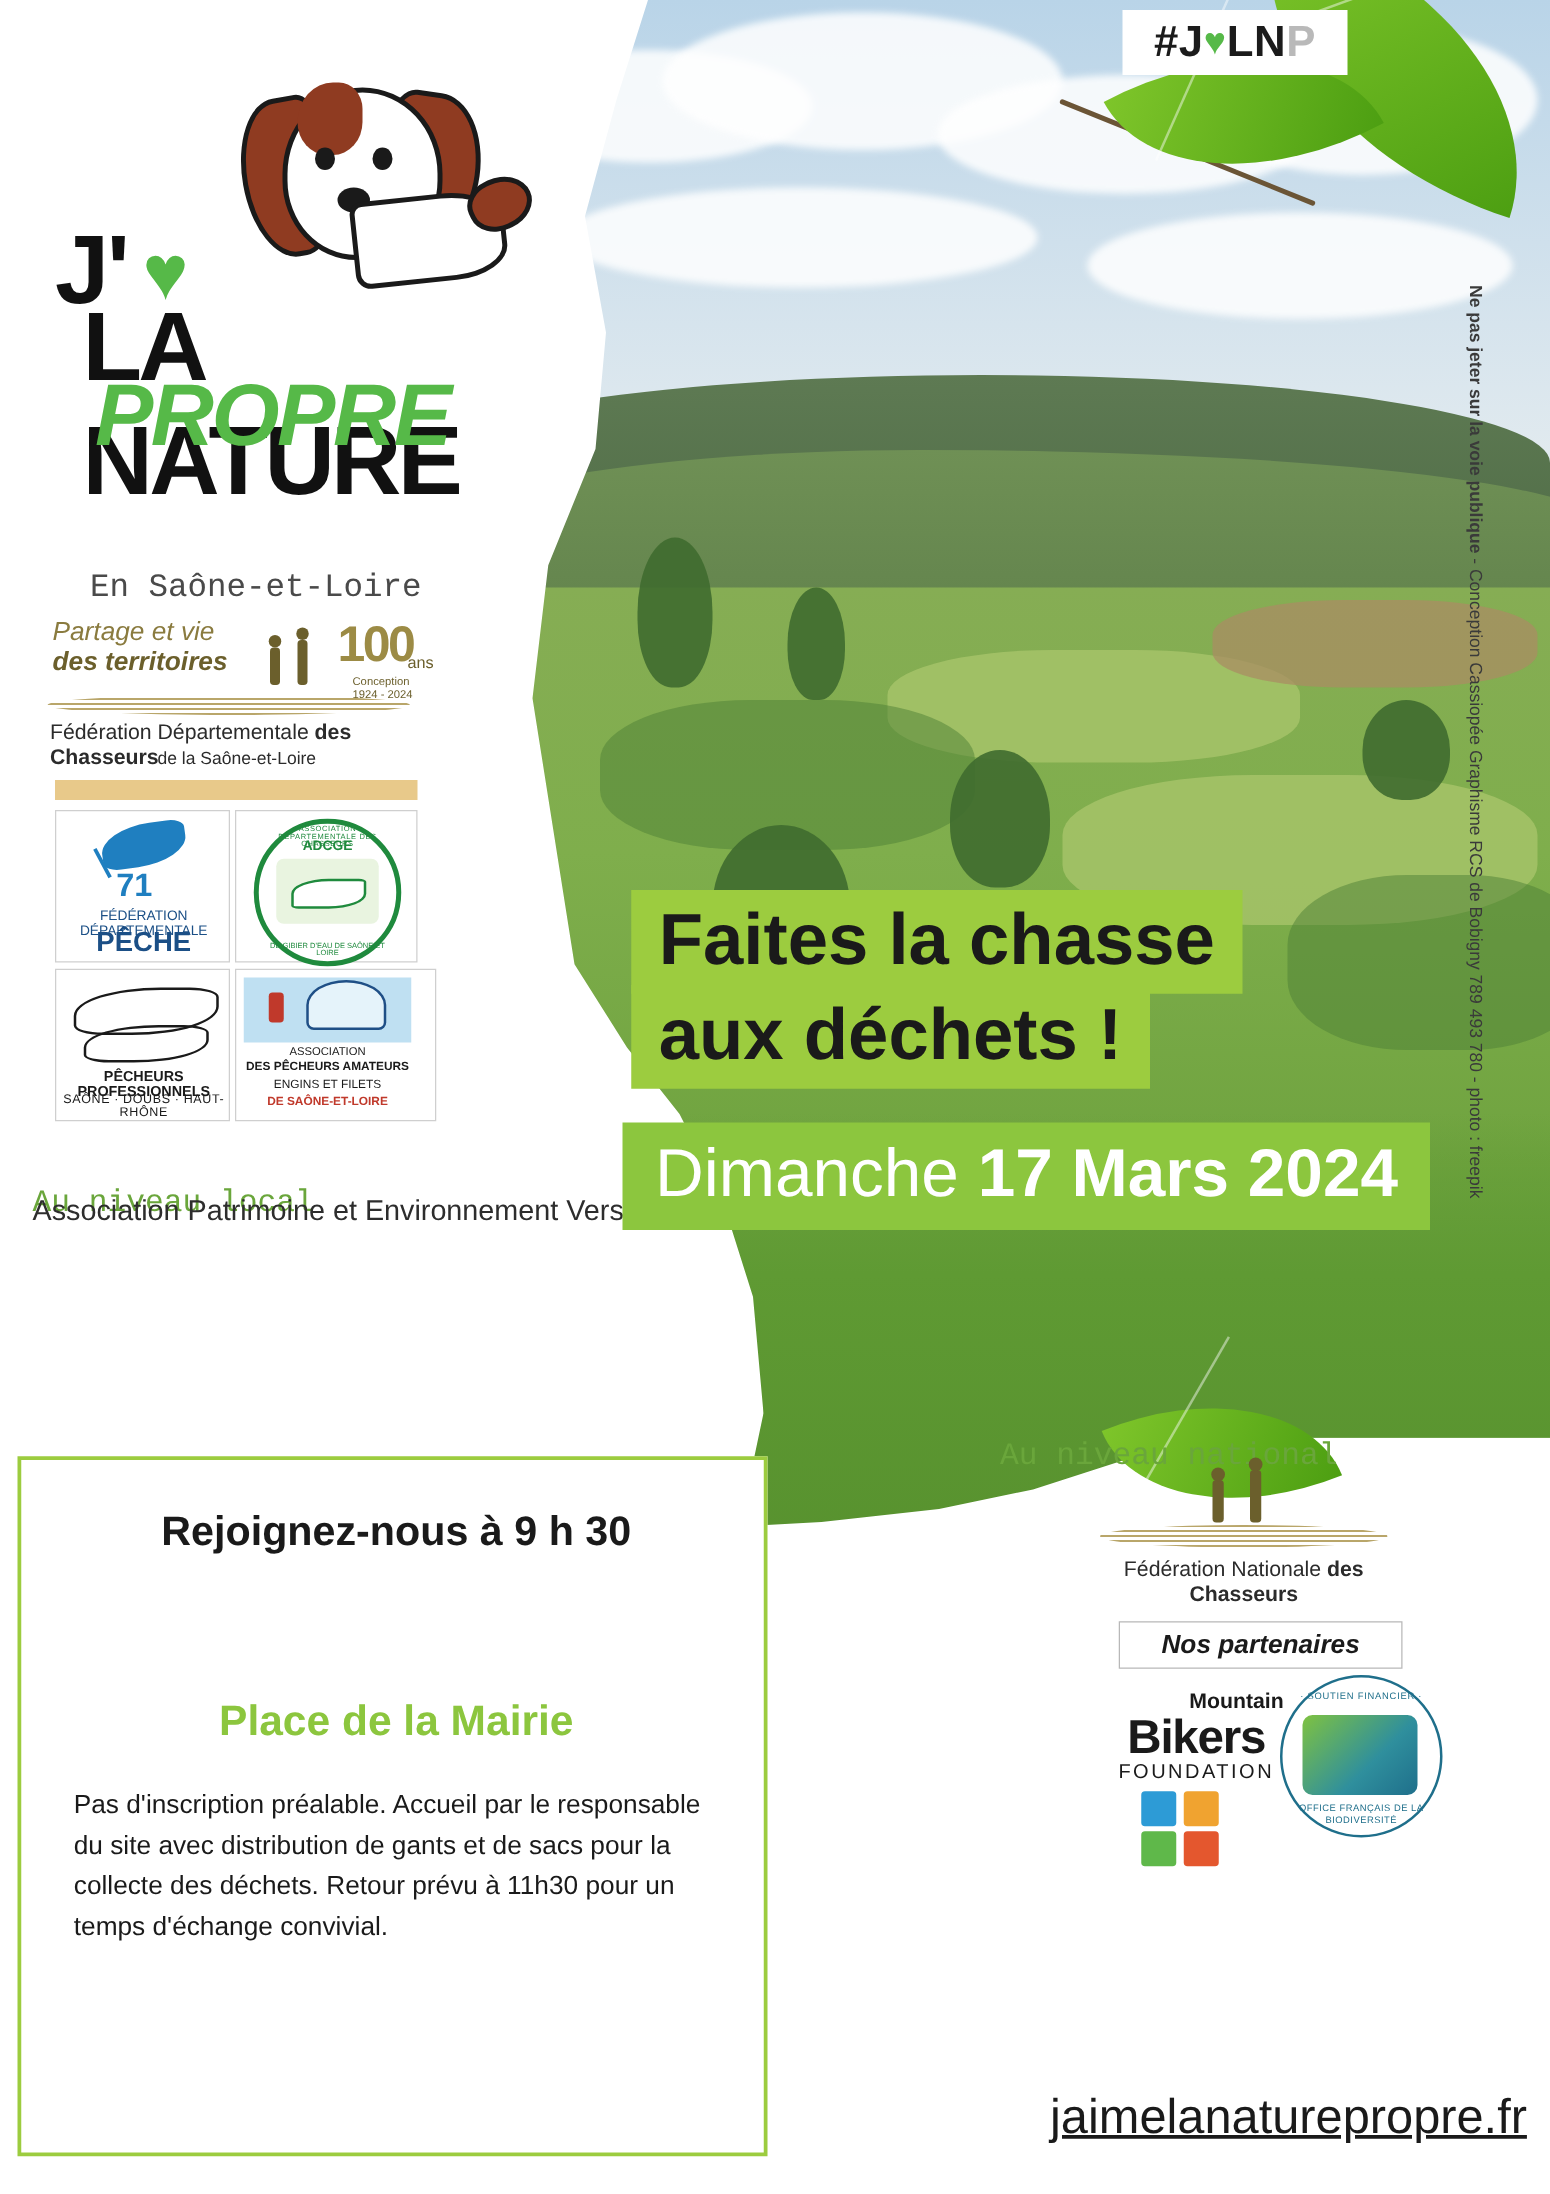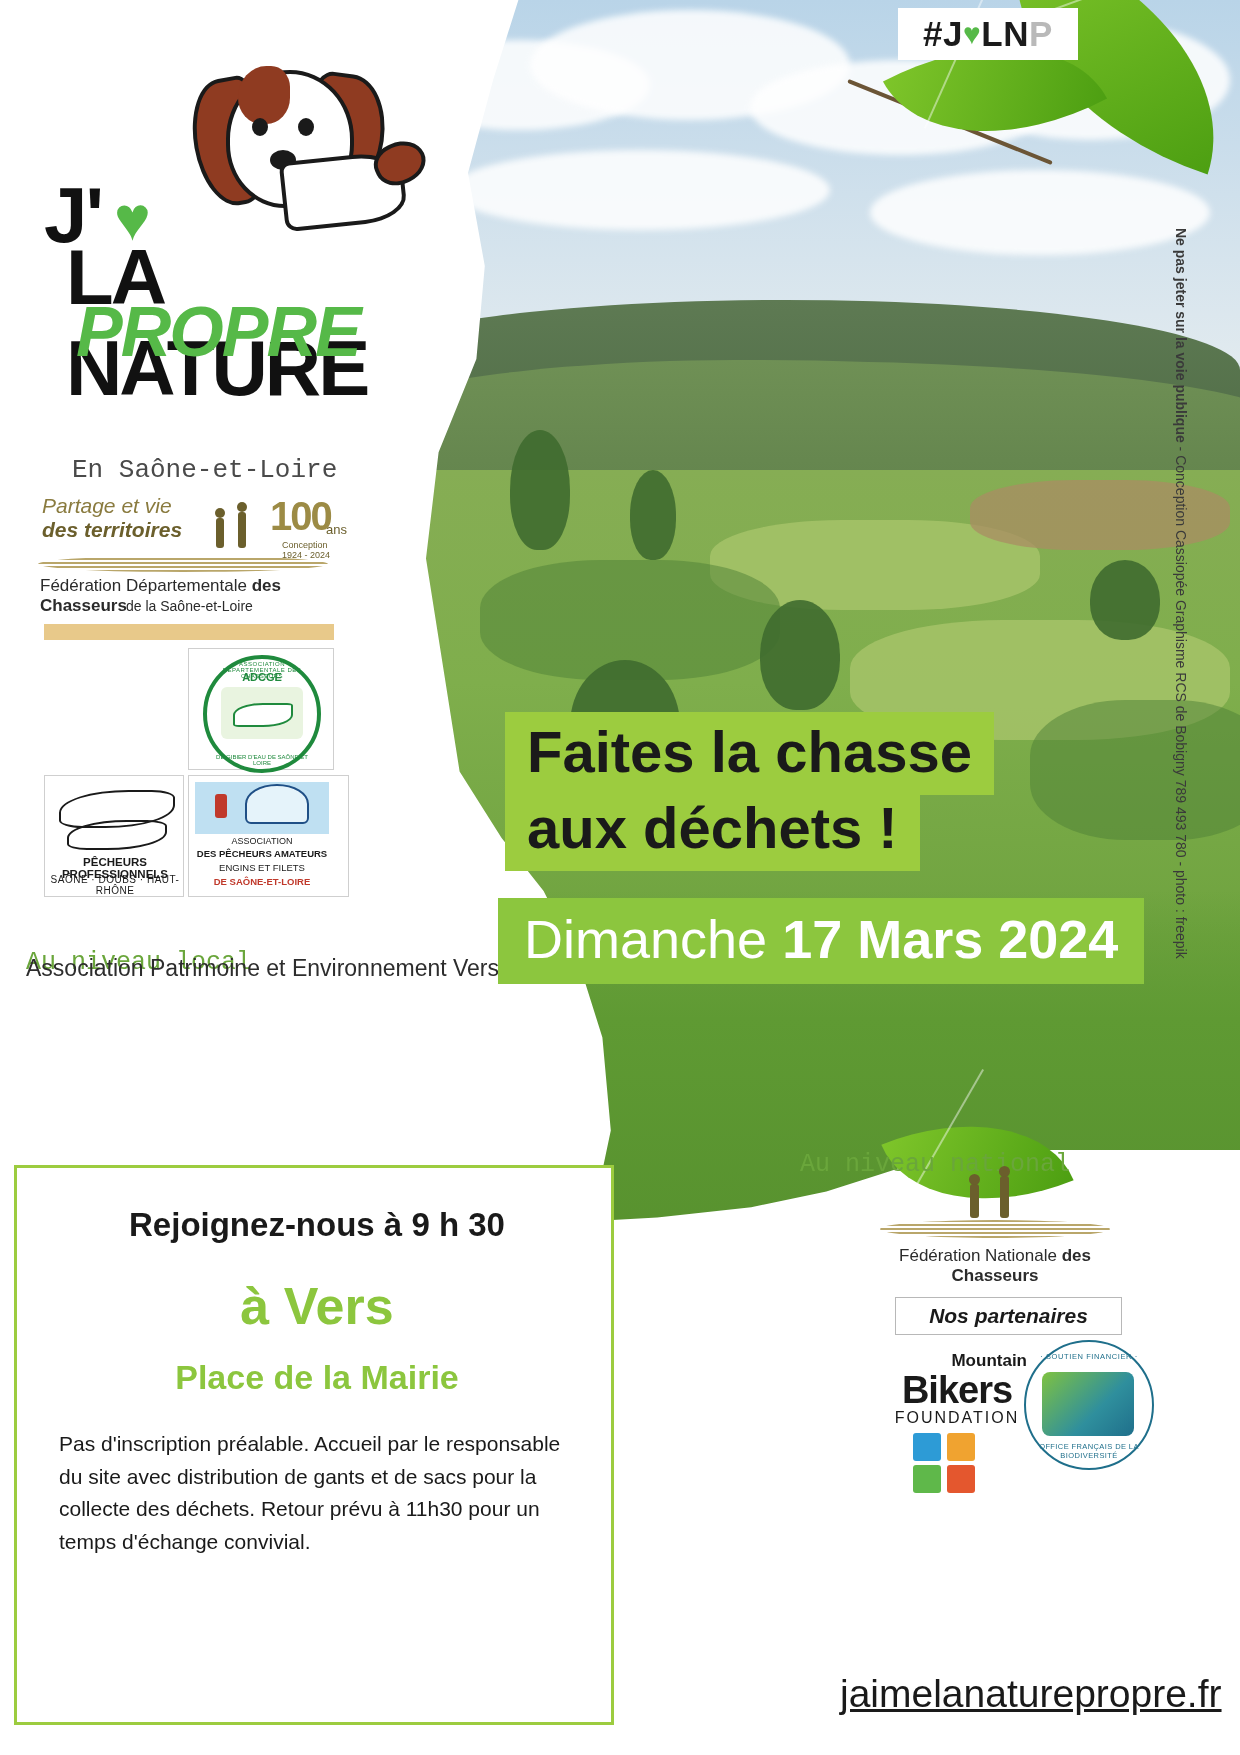--- a/index.html
+++ b/index.html
@@ -701,20 +701,27 @@
       <div class="ans">ans</div>
       <div class="eng">Conception</div>
       <div class="yrs">1924 - 2024</div>
     </div>
     <div class="hatch"></div>
     <div class="t3"><span>Fédération Départementale </span><b>des Chasseurs</b></div>
     <div class="t4">de la Saône-et-Loire</div>
   </div>
   <div class="tan-bar"></div>
 
+  <div class="logo-box" id="peche-box">
+    <div class="fish"></div>
+    <div class="slash"></div>
+    <div class="num71">71</div>
+    <div class="l1">FÉDÉRATION DÉPARTEMENTALE</div>
+    <div class="l2">PÊCHE</div>
+  </div>
 
   <div class="logo-box" id="adcge-box">
     <div class="adcge-circle">
       <div class="ring-top">ASSOCIATION DÉPARTEMENTALE DES CHASSEURS</div>
       <div class="title">ADCGE</div>
       <div class="inner"></div>
       <div class="bird"></div>
       <div class="ring-bot">DE GIBIER D'EAU DE SAÔNE ET LOIRE</div>
     </div>
   </div>
@@ -741,21 +748,20 @@
 
   <div class="banner" id="banner-line1">Faites la chasse</div>
   <div class="banner" id="banner-line2">aux déchets !</div>
   <div class="banner" id="banner-date">
     <span class="day">Dimanche</span>
     <span>17 Mars 2024</span>
   </div>
 
   <div id="info-box">
     <div id="info-join">Rejoignez-nous à 9 h 30</div>
-    <div id="info-place">à Vers</div>
     <div id="info-address">Place de la Mairie</div>
     <div id="info-details">Pas d'inscription préalable. Accueil par le responsable du site avec distribution de gants et de sacs pour la collecte des déchets. Retour prévu à 11h30 pour un temps d'échange convivial.</div>
   </div>
 
   <div class="sec-head" id="head-national">Au niveau national</div>
 
   <div class="fnc">
     <div class="m1 man"></div>
       <div class="h1"></div>
     <div class="m2 man"></div>

